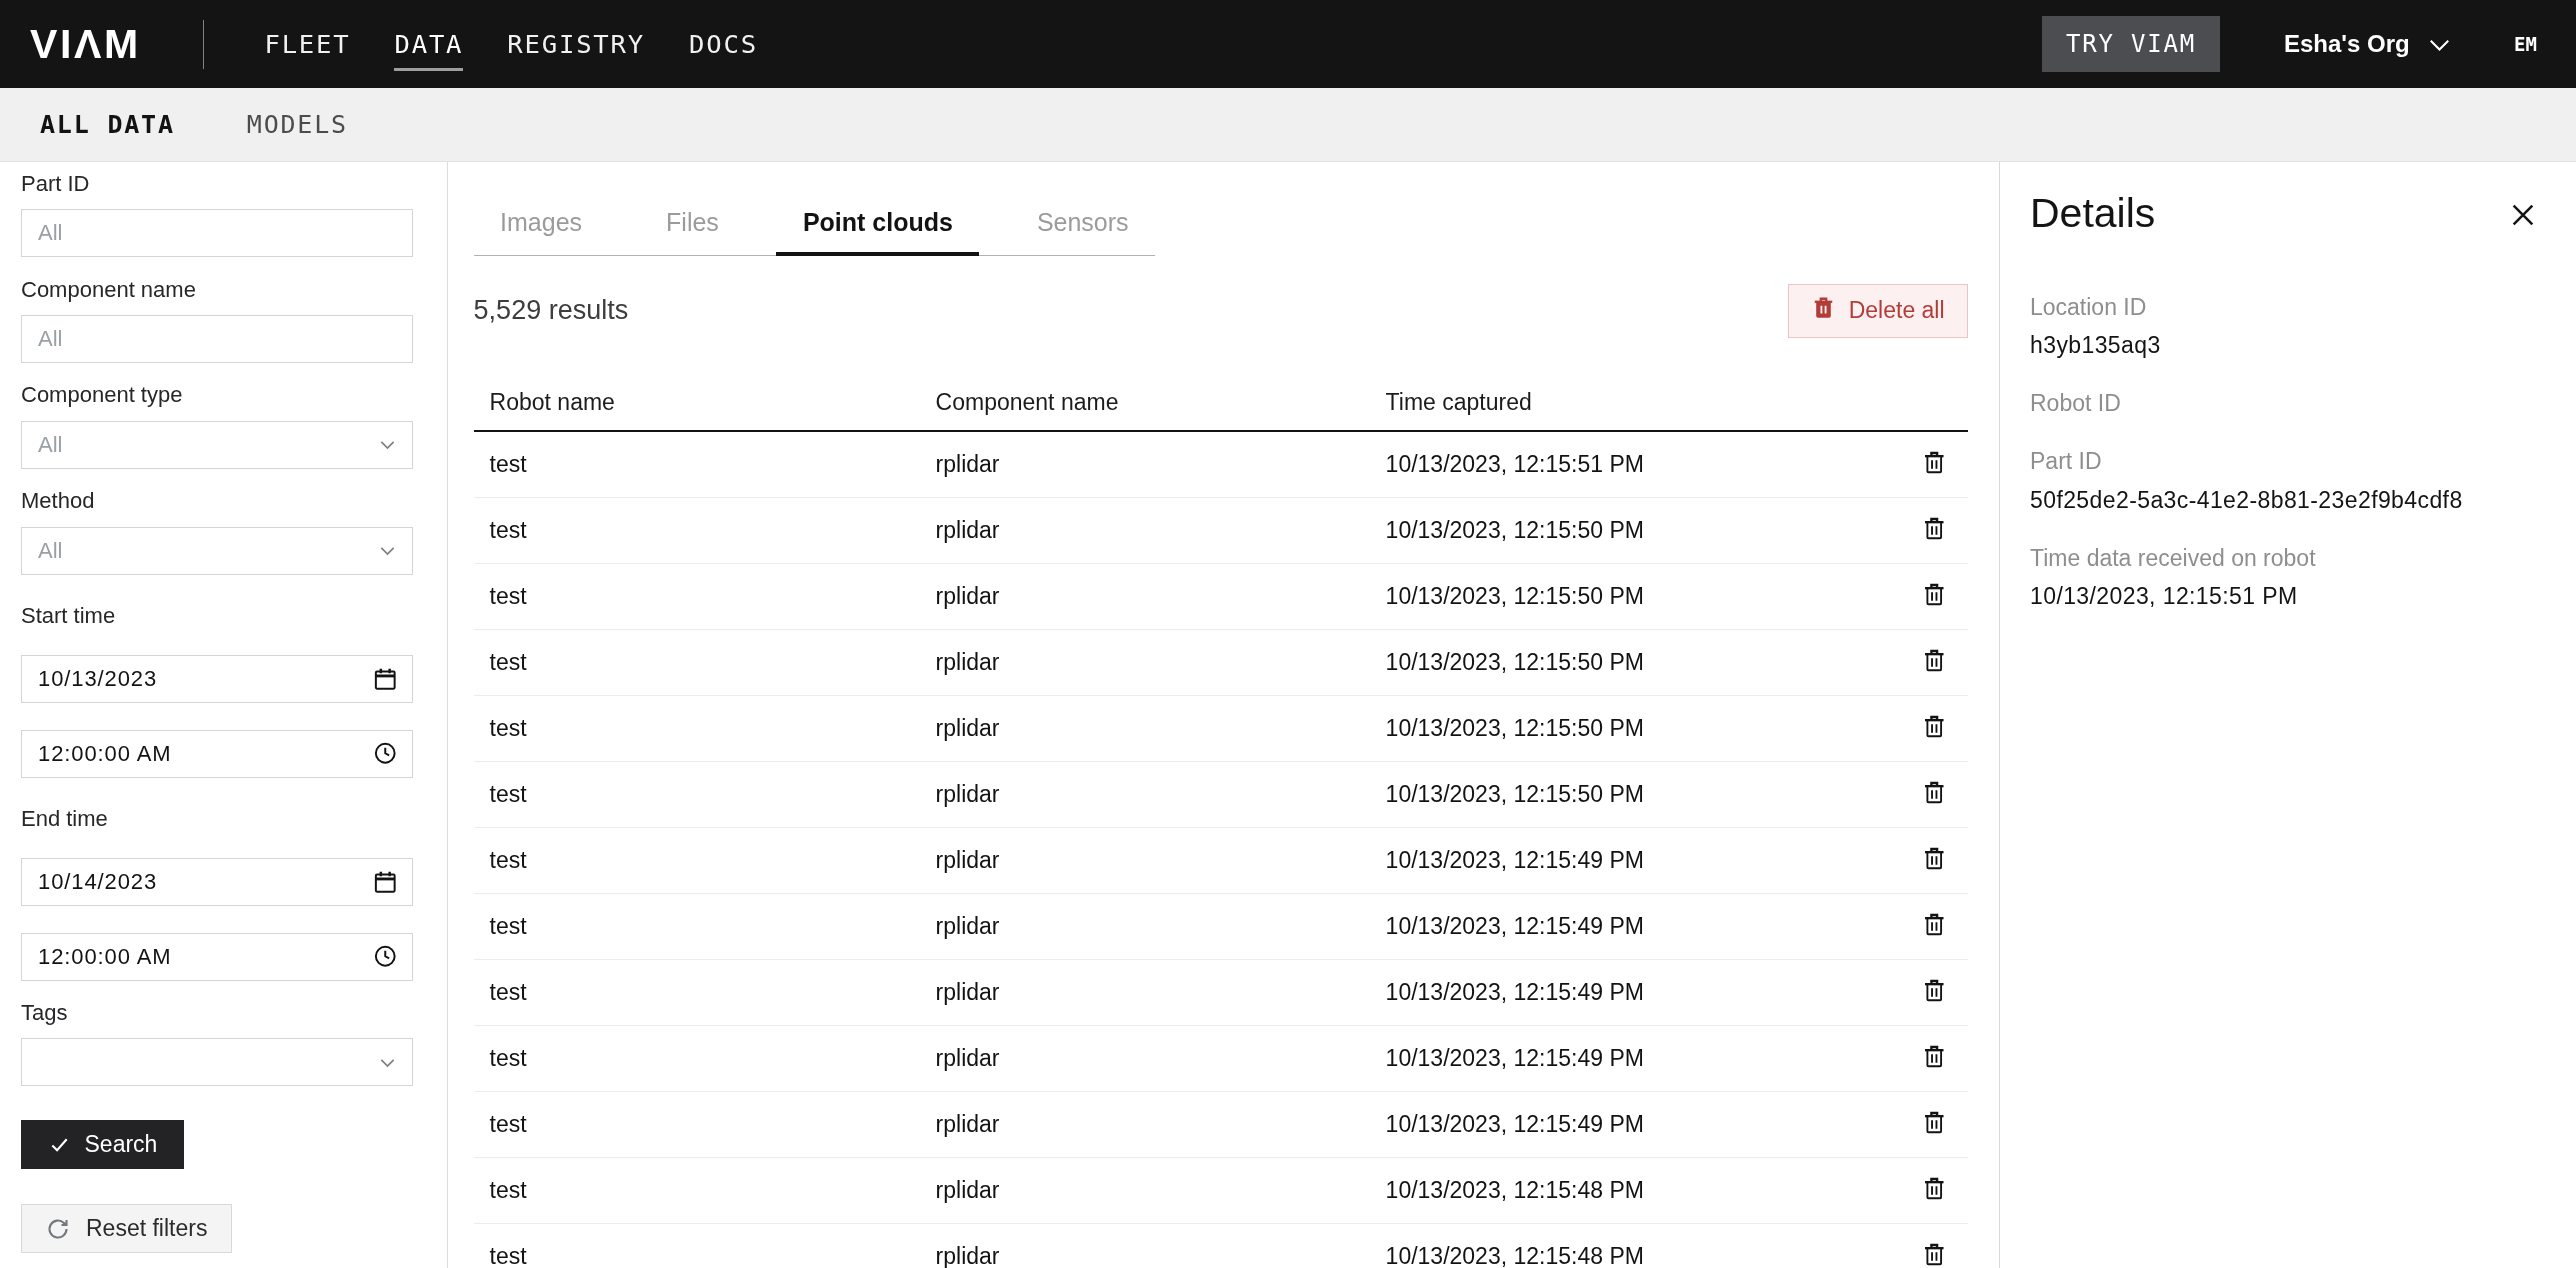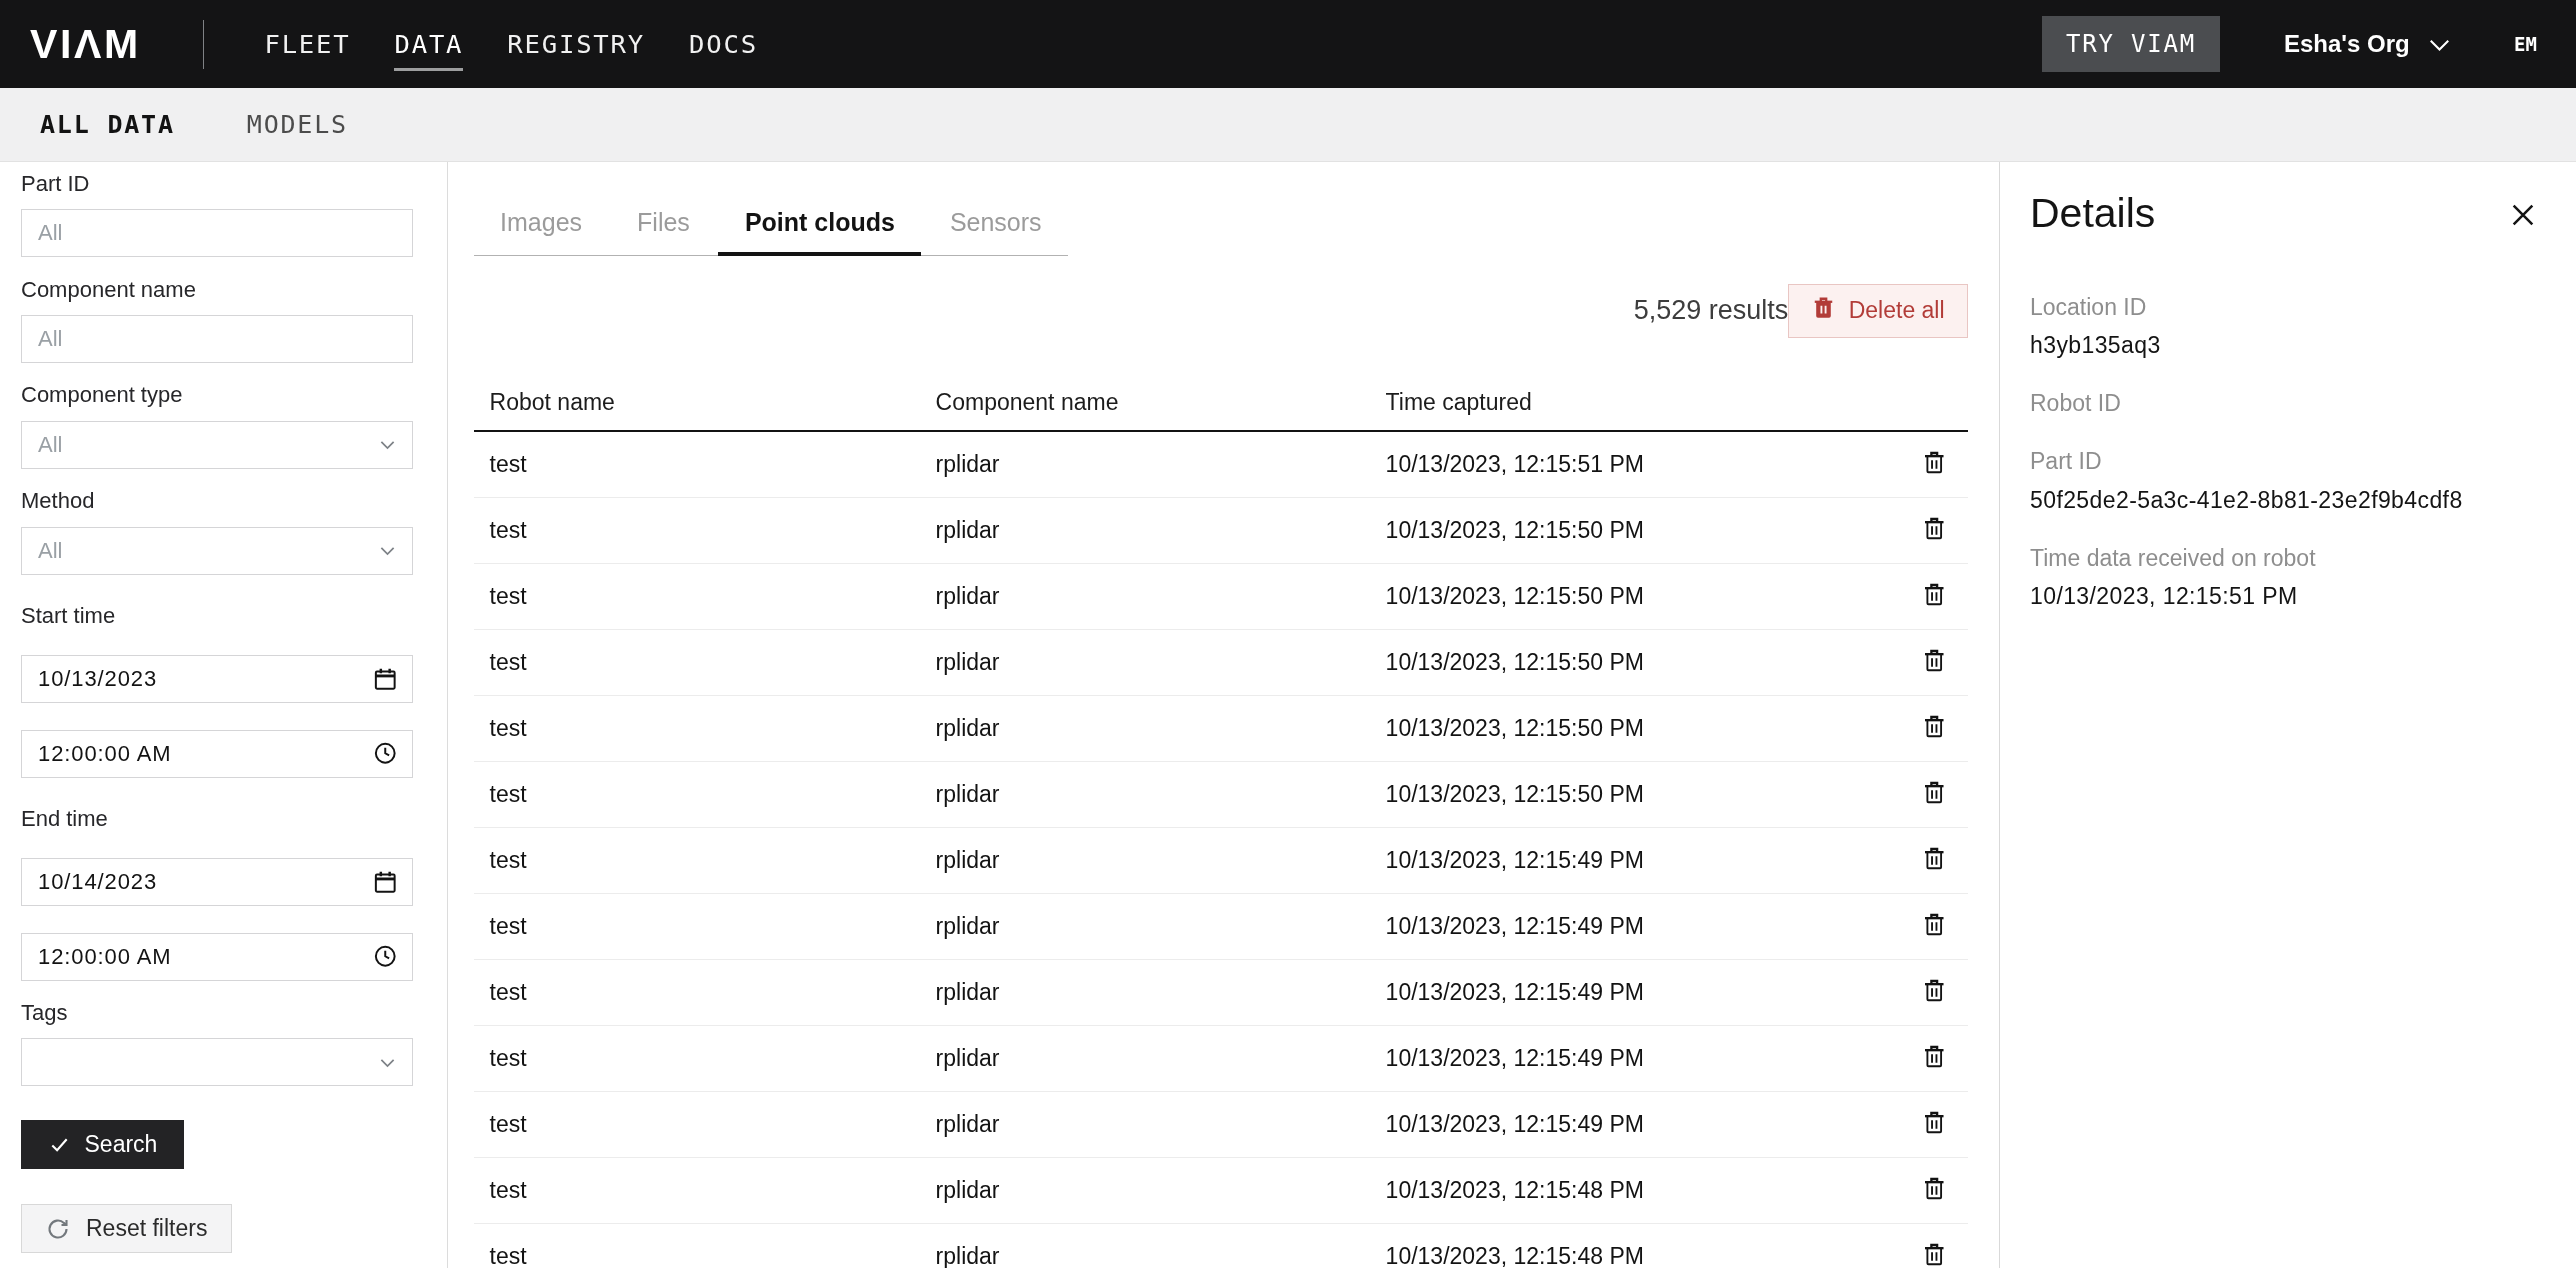--- a/index.html
+++ b/index.html
@@ -62,29 +62,29 @@
                 height:49px; padding:0 26.5px; font-size:23px; display:inline-flex;
                 align-items:center; gap:14px; }
   .secondary-btn { display:inline-flex; align-items:center; gap:16px; height:49px;
                 padding:0 24px; background:#f4f4f5; border:0.9px solid #d8d8d8;
                 color:#2b2b2b; font-size:23px; }
   .reset-btn { margin-top:35px; }
 
   
   .content { flex:1; min-width:0; padding-left:25.6px; overflow:hidden; }
   .content-inner { width:1494px; }
-  .tabs { margin-top:46px; display:flex; gap:55px; width:fit-content;
+  .tabs { margin-top:46px; display:flex; gap:84px; width:fit-content;
           padding:0 26.5px; border-bottom:1.8px solid #b2b2b2; }
   .tab { font-size:25px; color:#9b9b9b; padding-bottom:17.6px; position:relative;
          cursor:pointer; white-space:nowrap; }
   .tab.active { color:#131313; font-weight:700; }
   .tab.active::after { content:""; position:absolute; left:-26.5px; right:-26.5px;
          bottom:-1.8px; height:4.4px; background:#131313; }
   .results-row { margin-top:28px; display:flex; align-items:center;
-         justify-content:flex-end; }
+         justify-content:space-between; }
   .results-count { font-size:27px; font-weight:500; color:#3d3d3d; }
   .delete-all-btn { display:inline-flex; align-items:center; gap:12.4px; height:54px;
          padding:0 22px; background:#fcf1f0; border:0.9px solid #e9c6c3;
          color:#b23c38; font-size:23px; }
 
   .table { margin-top:0; }
   .thead { display:grid; grid-template-columns:446px 450px 1fr 67px; height:94px;
            align-items:end; border-bottom:2.6px solid #131313; }
   .thead .th { font-size:23px; color:#1c1c1c; padding:0 0 13.2px 16px; }
   .trow { display:grid; grid-template-columns:446px 450px 1fr 67px; height:66px;

